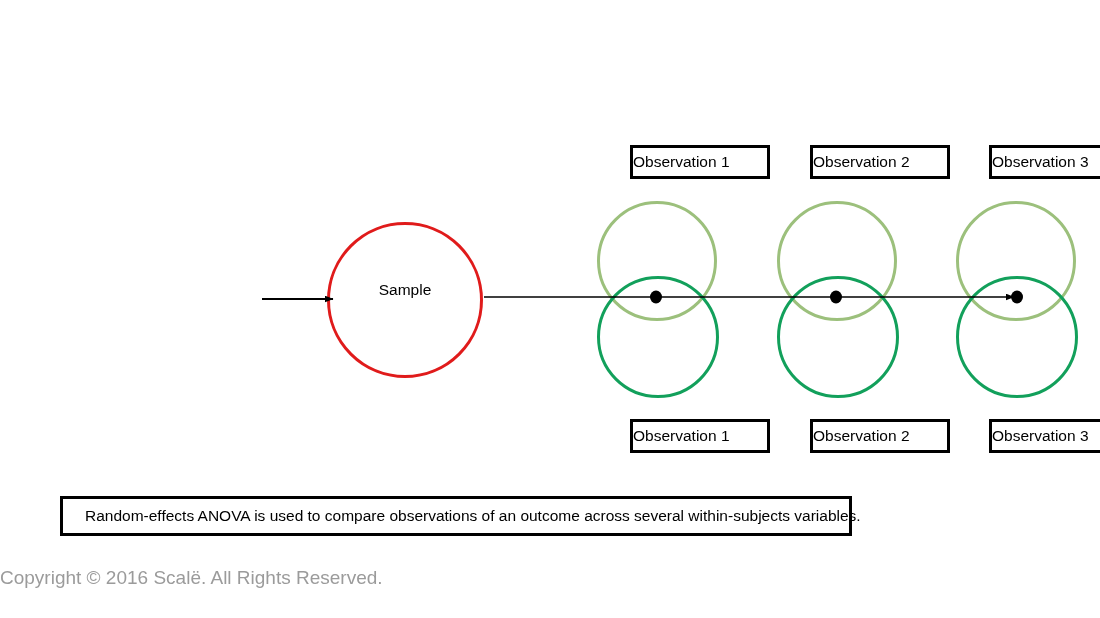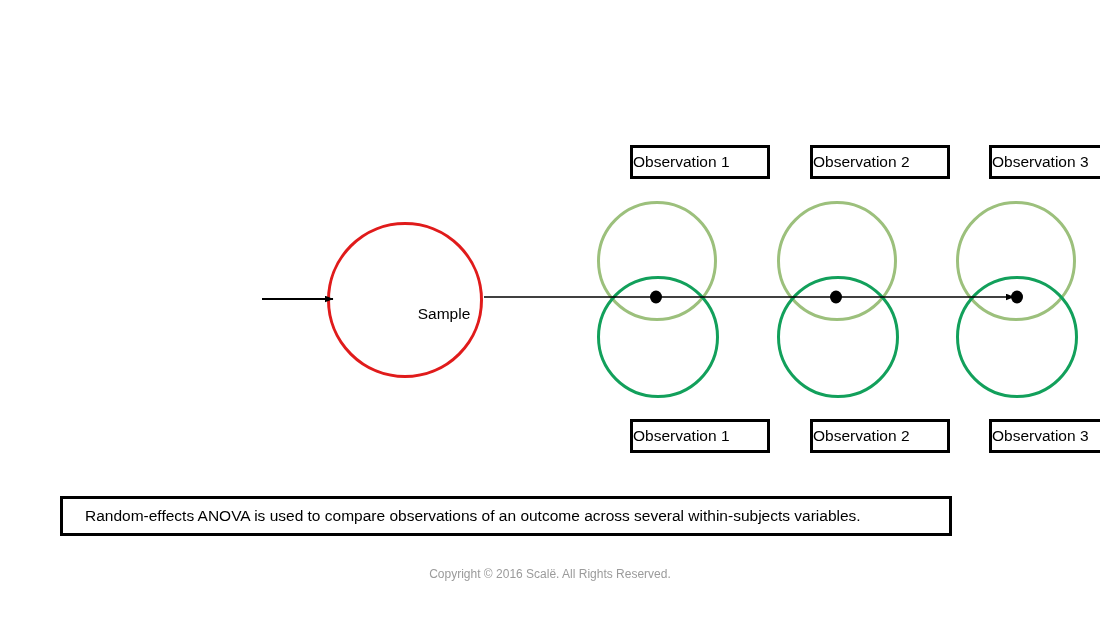--- a/index.html
+++ b/index.html
@@ -44,21 +44,21 @@
   }
   #population-circle .circle-label { top: 101px; }
 
   #sample-circle {
     left: 327px;
     top: 222px;
     width: 156px;
     height: 156px;
     border: 3.5px solid #e01b1b;
   }
-  #sample-circle .circle-label { top: 80px; margin-left: 39px; }
+  #sample-circle .circle-label { top: 56px; }
 
   .obs-top-circle {
     width: 120px;
     height: 120px;
     border: 3px solid #9cc07c;
     top: 201px;
   }
   .obs-bottom-circle {
     width: 122px;
     height: 122px;
@@ -91,43 +91,43 @@
     width: 1100px;
     height: 618px;
     pointer-events: none;
   }
 
   
   #caption-box {
     position: absolute;
     left: 60px;
     top: 496px;
-    width: 892px;
+    width: 792px;
     height: 40px;
     box-sizing: border-box;
     border: 3px solid #000000;
     background: #ffffff;
     display: flex;
     align-items: center;
     padding-left: 22px;
   }
   #caption-text {
     font-size: 15.5px;
     color: #000;
     white-space: nowrap;
   }
 
   
   #copyright {
     position: absolute;
     left: 0;
     top: 567px;
     width: 1100px;
-    text-align: center;
-    font-size: 12px;
+    text-align: left;
+    font-size: 19px;
     color: #9b9b9b;
   }
 </style>
 </head>
 <body>
 
 <div id="canvas">
 
 
   <div class="circle" id="sample-circle">

